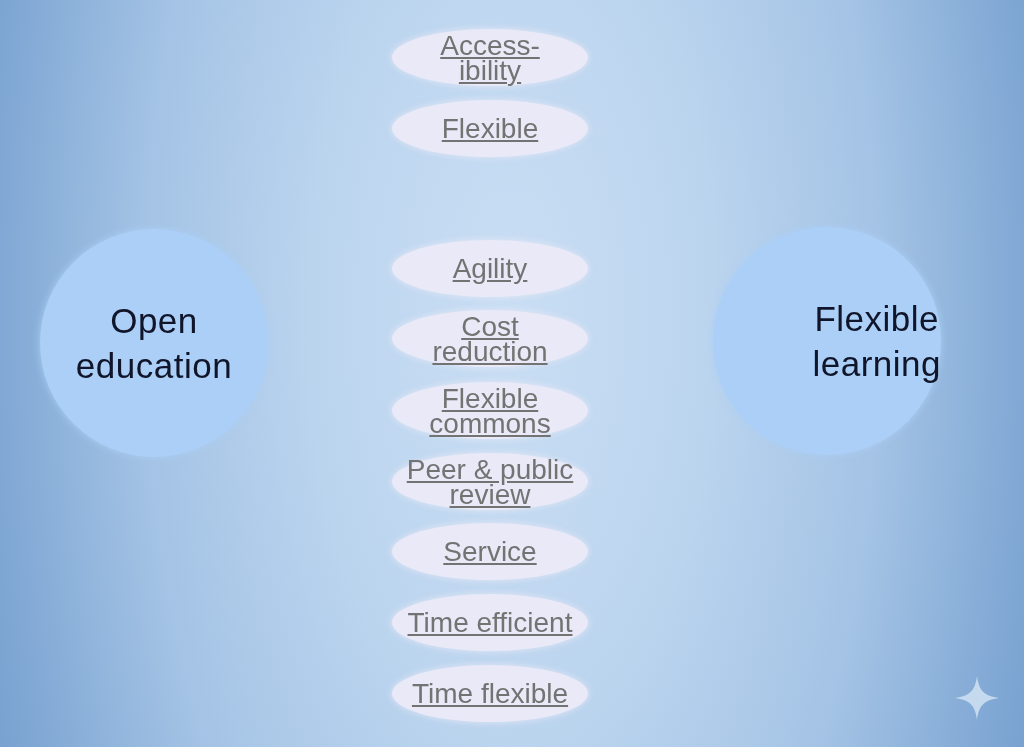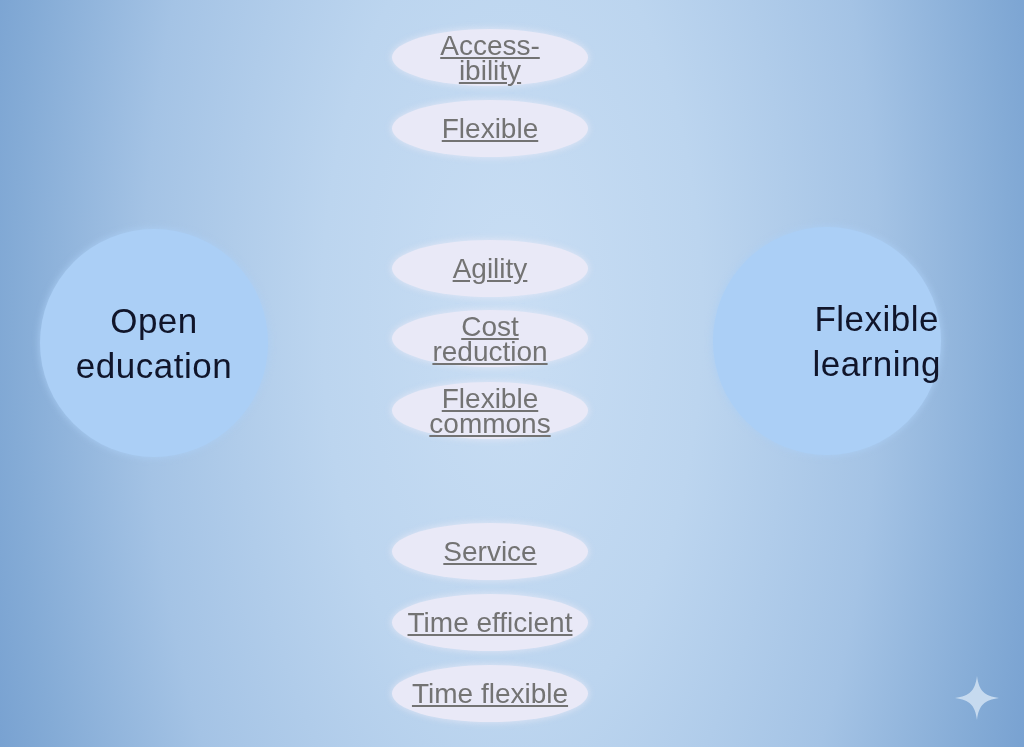--- a/index.html
+++ b/index.html
@@ -108,20 +108,24 @@
     <span class="node-label">Cost
 reduction</span>
   </div>
   <div class="node-ellipse e4">
     <span class="node-label">Agility</span>
   </div>
   <div class="node-ellipse e6">
     <span class="node-label">Flexible
 commons</span>
   </div>
+  <div class="node-ellipse e7">
+    <span class="node-label">Peer &amp; public
+review</span>
+  </div>
   <div class="node-ellipse e8">
     <span class="node-label">Service</span>
   </div>
   <div class="node-ellipse e10">
     <span class="node-label">Time flexible</span>
   </div>
   <div class="node-ellipse e9">
     <span class="node-label">Time efficient</span>
   </div>
 

